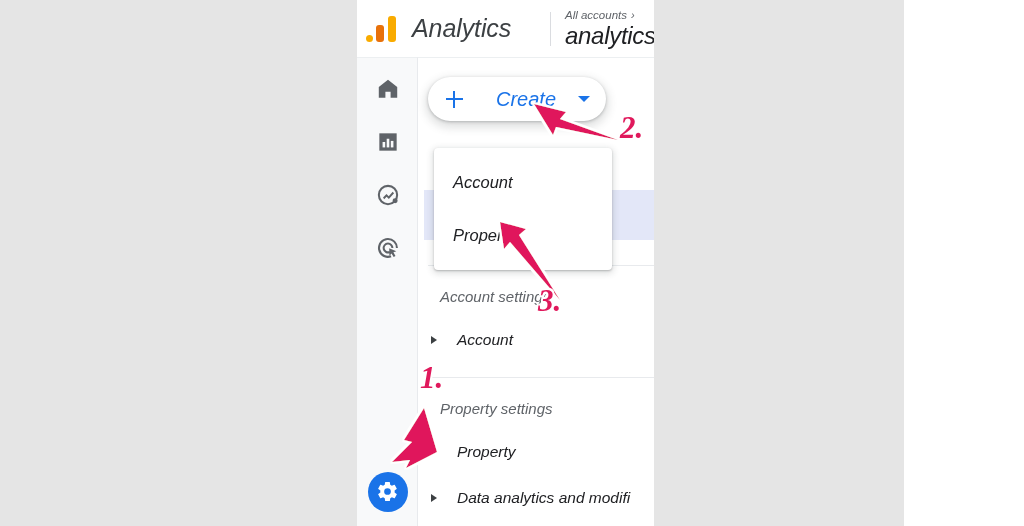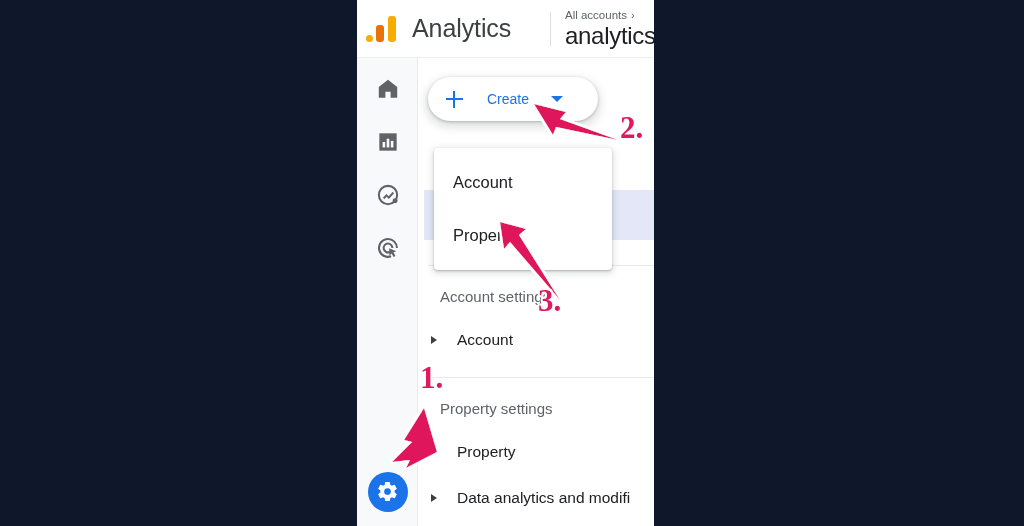--- a/index.html
+++ b/index.html
@@ -7,23 +7,24 @@
   html, body {
     width: 1024px;
     height: 526px;
     background: #ffffff;
     font-family: "Liberation Sans", sans-serif;
     overflow: hidden;
   }
 
   #stage {
     position: relative;
-    width: 1024px;
+    width: 904px;
     height: 526px;
-    background: #0f172a;
+    background: #e5e5e5;
+    font-style: italic;
   }
 
   
   .app-clip {
     position: absolute;
     left: 357px;
     top: 0;
     width: 297px;
     height: 526px;
     overflow: hidden;
@@ -197,23 +198,23 @@
   }
   .plus-icon::before, .plus-icon::after {
     content: "";
     position: absolute;
     background: #1a73e8;
   }
   .plus-icon::before { left: 0; top: 7px; width: 17px; height: 2.4px; }
   .plus-icon::after  { top: 0; left: 7px; width: 2.4px; height: 17px; }
 
   .create-label {
-    font-size: 14px;
+    font-size: 20px;
     color: #1a73e8;
-    margin-left: 24px;
+    margin-left: 33px;
     white-space: nowrap;
   }
   .caret {
     margin-left: 22px;
     width: 0; height: 0;
     border-left: 6px solid transparent;
     border-right: 6px solid transparent;
     border-top: 6.5px solid #1a73e8;
   }
 

